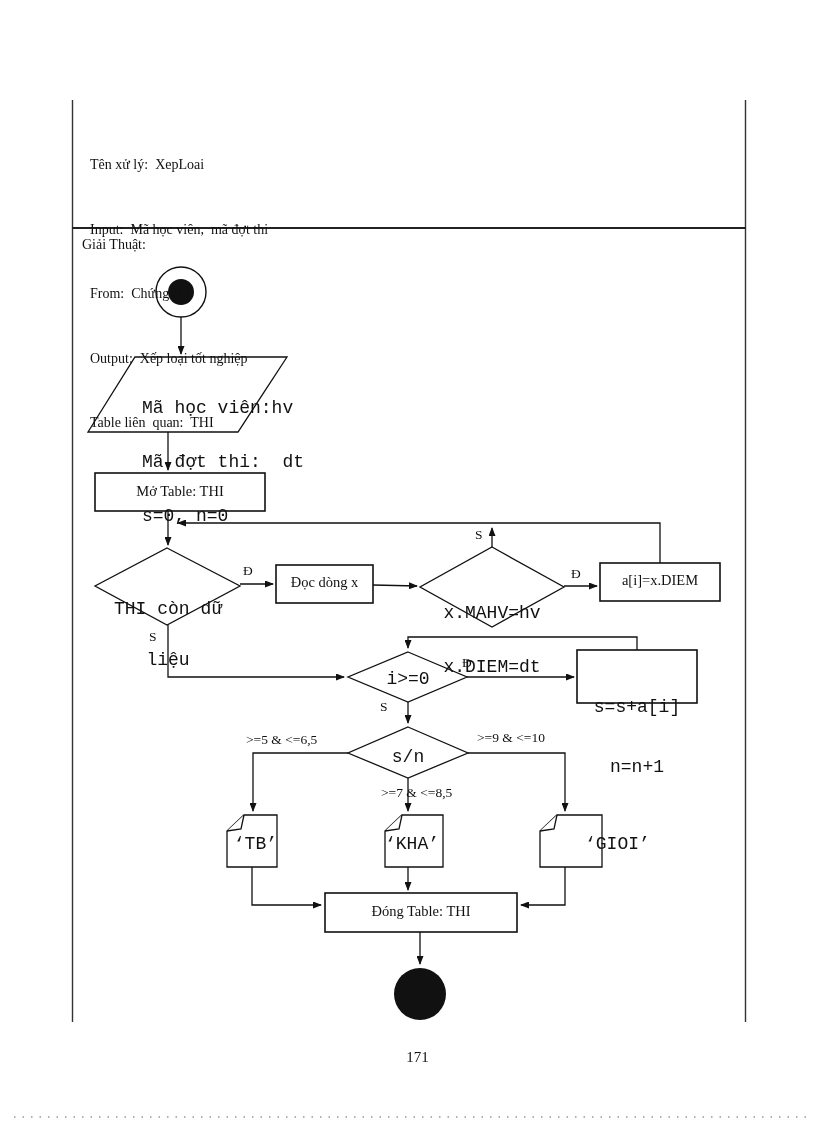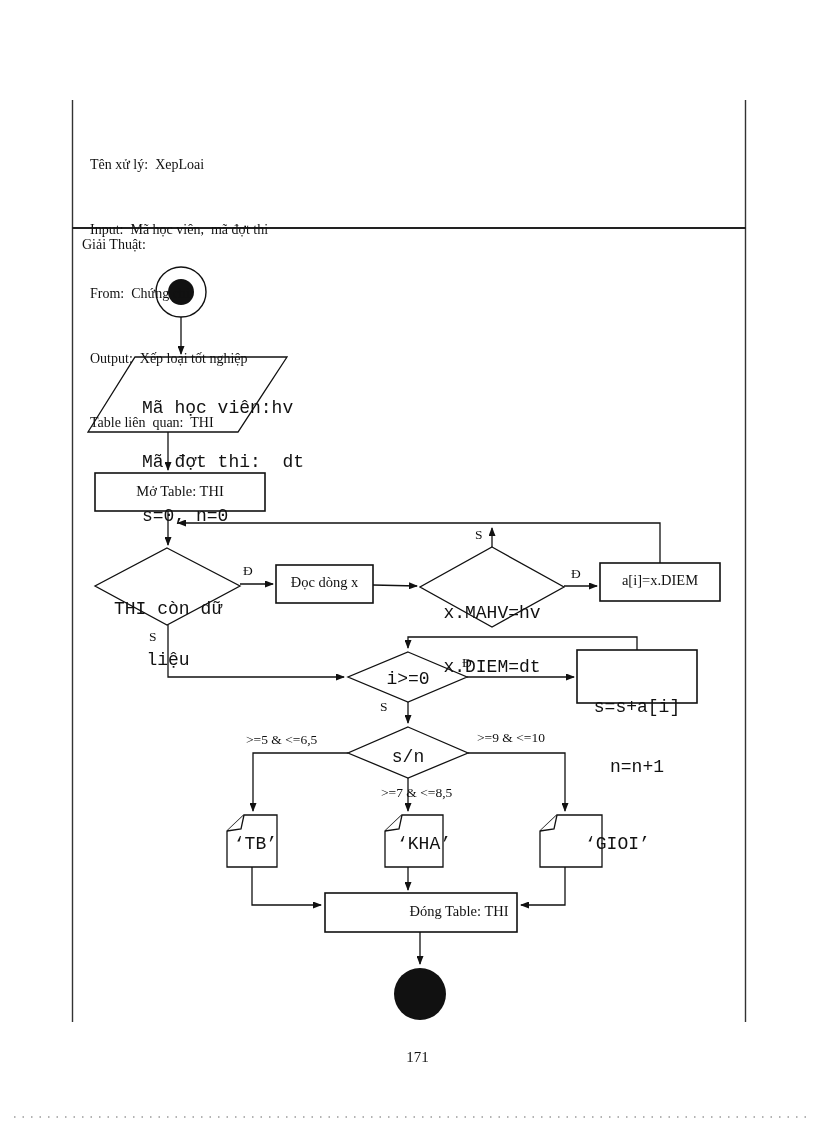--- a/index.html
+++ b/index.html
@@ -129,20 +129,20 @@
     <div>n=n+1</div>
   </div>
 
   <div class="lbl fc center" style="left:378px;top:746px;width:60px;">s/n</div>
 
   <div class="lbl branch" style="left:246px;top:732px;text-align:right;">&gt;=5 &amp; &lt;=6,5</div>
   <div class="lbl branch" style="left:477px;top:730px;">&gt;=9 &amp; &lt;=10</div>
   <div class="lbl branch" style="left:381px;top:785px;">&gt;=7 &amp; &lt;=8,5</div>
 
   <div class="lbl fc center" style="left:227px;top:833px;width:50px;text-align:right;">‘TB’</div>
-  <div class="lbl fc center" style="left:385px;top:833px;width:40px;padding-left:12px;">‘KHA’</div>
+  <div class="lbl fc center" style="left:385px;top:833px;width:40px;">‘KHA’</div>
   <div class="lbl fc center" style="left:540px;top:833px;width:62px;margin-left:45px;">‘GIOI’</div>
 
-  <div class="lbl fc-lg center" style="left:325px;top:902px;width:192px;margin-left:38px;">Đóng Table: THI</div>
+  <div class="lbl fc-lg center" style="left:325px;top:902px;width:192px;">Đóng Table: THI</div>
 
   <div class="lbl center" style="left:380px;top:1048px;width:75px;font-size:15px;">171</div>
 
 </div>
 
 </body></html>

